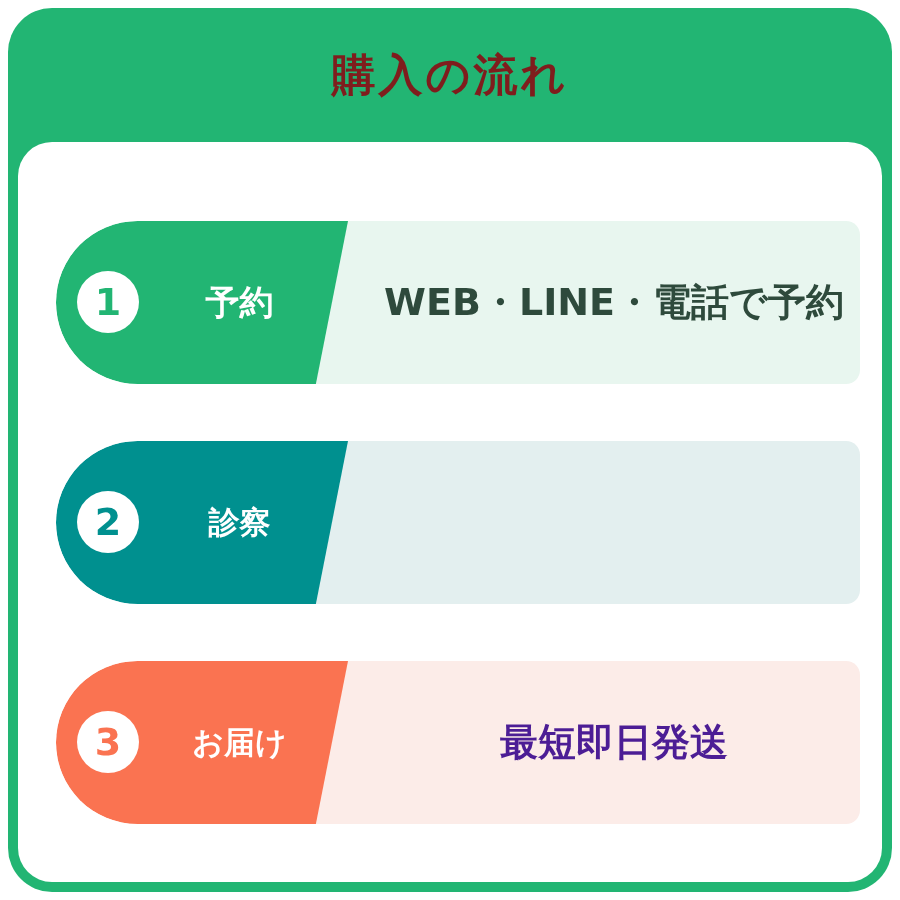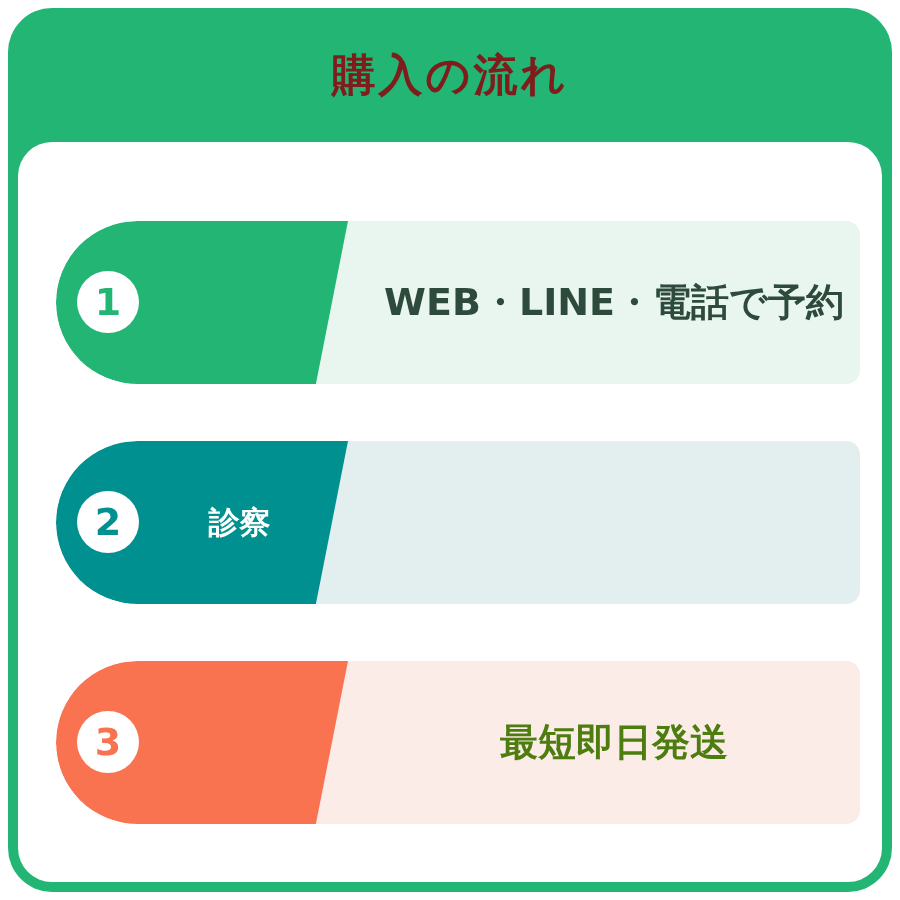--- a/index.html
+++ b/index.html
@@ -145,21 +145,21 @@
     text-align: center;
     line-height: 1.28;
     white-space: nowrap;
   }
   .desc-line {
     font-size: 38px;
     font-weight: bold;
     color: #2e4a3c;
     margin-left: 20px;
   }
-  .desc-line.accent { color: #4d7c0f; font-family: Liberation Serif, serif; }
+  .desc-line.accent { color: #4c1d95; font-family: Liberation Serif, serif; }
 
   
   .row-1 { background: #e8f6ef; }
   .row-1 .step-tab-inner { background: #22b573; }
   .row-1 .step-badge { color: #22b573; }
 
   
   .row-2 { background: #e3efef; }
   .row-2 .step-tab-inner { background: #00908f; }
   .row-2 .step-badge { color: #00908f; }
@@ -178,20 +178,23 @@
 
   <div class="card-title">購入の流れ</div>
 
   <div class="card-body">
     <div class="steps">
 
       <div class="step-row row-1">
         <div class="step-tab">
           <div class="step-tab-inner"></div>
           <div class="step-badge">1</div>
+          <div class="step-label">
+            <span>予約</span>
+          </div>
         </div>
         <div class="step-desc">
           <span class="desc-line">WEB・LINE・電話で予約</span>
         </div>
       </div>
 
       <div class="step-row row-2">
         <div class="step-tab">
           <div class="step-tab-inner"></div>
           <div class="step-badge">2</div>
@@ -199,20 +202,21 @@
             <span>診察</span>
           </div>
         </div>
       </div>
 
       <div class="step-row row-3">
         <div class="step-tab">
           <div class="step-tab-inner"></div>
           <div class="step-badge">3</div>
           <div class="step-label">
+            <span>お届け</span>
           </div>
         </div>
         <div class="step-desc">
           <span class="desc-line accent">最短即日発送</span>
         </div>
       </div>
 
     </div>
   </div>
 </div>

